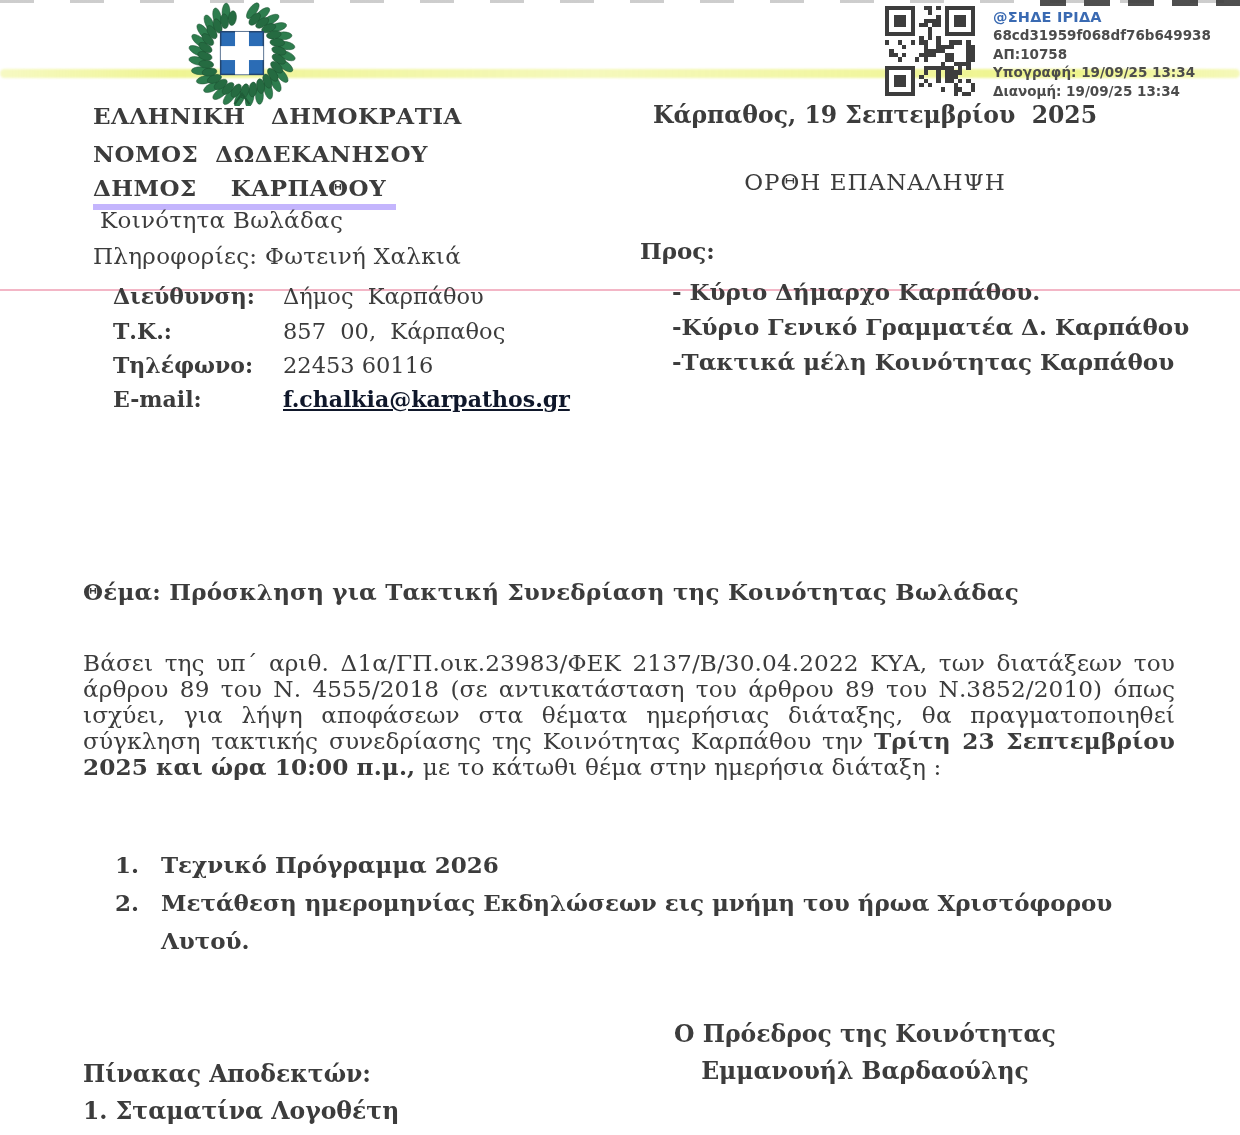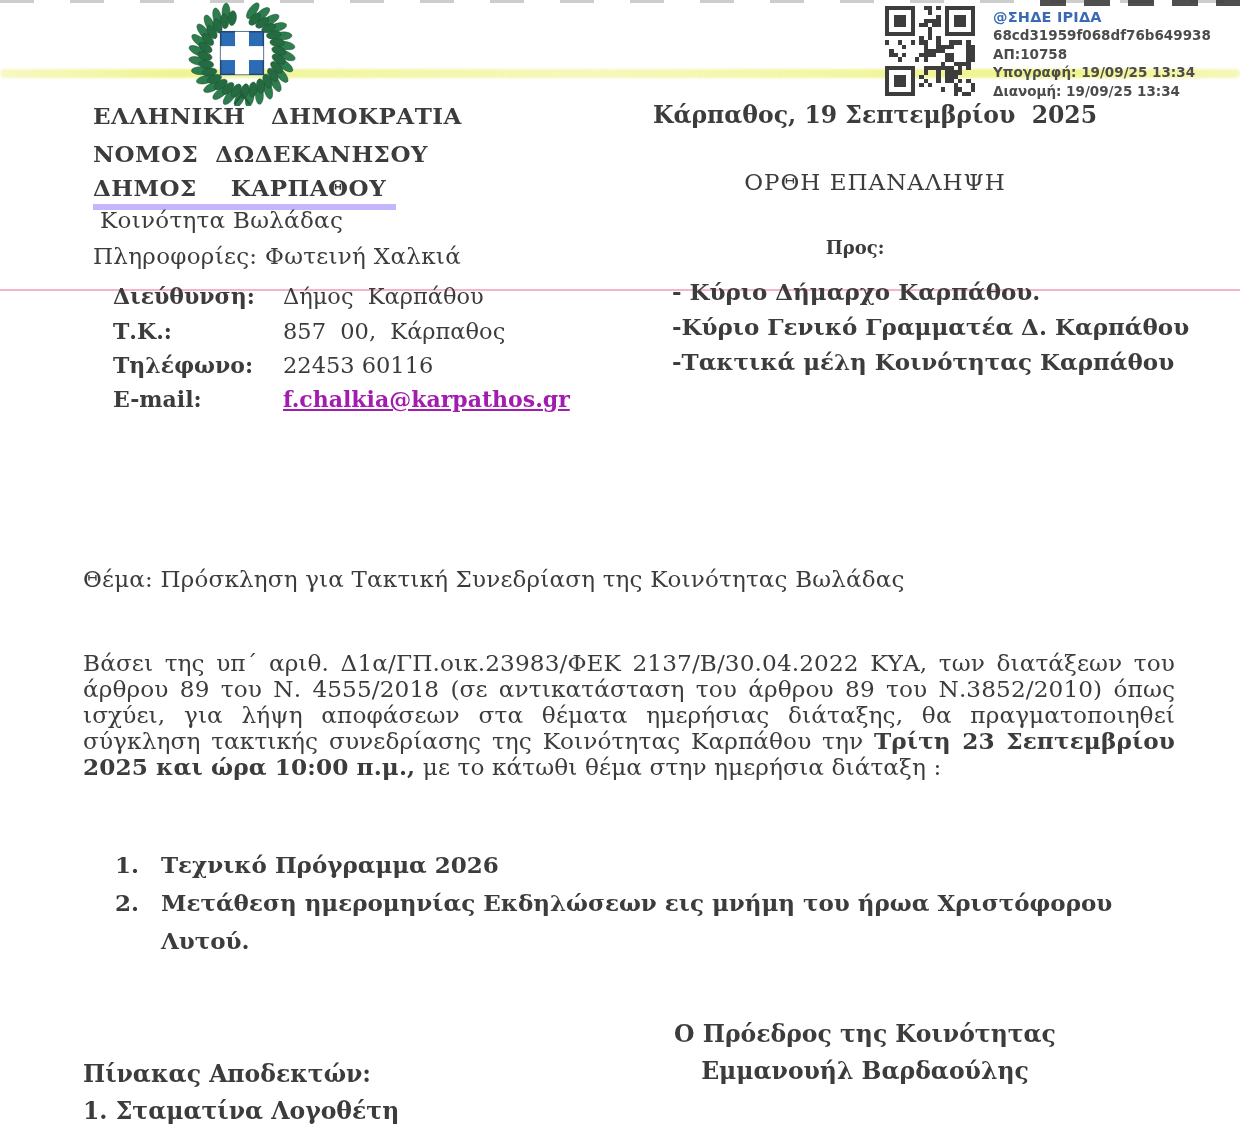--- a/index.html
+++ b/index.html
@@ -52,46 +52,46 @@
   
   .hl { left: 93px; font-weight: bold; font-size: 23px; letter-spacing: .5px; z-index: 2; }
   .hl-1 { top: 102px; }
   .hl-2 { top: 140px; }
   .hl-3 { top: 174px; border-bottom: 6px solid #c4b5fd; padding: 0 10px 3px 0; }
   .hl-4 { top: 207px; left: 100px; font-weight: normal; letter-spacing: .3px; }
   .hl-5 { top: 243px; font-weight: normal; letter-spacing: .3px; text-align: right; }
   .field-row { left: 113px; font-size: 22px; z-index: 2; }
   .field-label { display: inline-block; width: 170px; font-weight: bold; }
   .field-value { font-size: 22.5px; }
-  .email-link { color: #a21caf; font-weight: bold; text-decoration: underline; font-size: 22px; }
+  .email-link { color: #0f172a; font-weight: bold; text-decoration: underline; font-size: 22px; }
 
   
   .qr { left: 878px; top: 6px; width: 104px; height: 90px; z-index: 2; }
   .qr svg { width: 100%; height: 100%; display: block; }
   .stamp-text {
     left: 993px; top: 8px; width: 250px; z-index: 2;
     font-family: "DejaVu Sans", "Liberation Sans", sans-serif;
     font-size: 13.5px; font-weight: bold; color: #4c4c4c;
     line-height: 18.4px;
   }
   .stamp-title { color: #3a6ab2; font-size: 14.5px; letter-spacing: .2px; }
 
   
   .date-line { left: 640px; top: 101px; width: 470px; text-align: center;
     font-weight: bold; font-size: 23.5px; z-index: 2; }
   .correction { left: 640px; top: 169px; width: 470px; text-align: center;
     font-size: 23px; letter-spacing: 1px; z-index: 2; }
-  .to-label { left: 640px; top: 237px; width: 430px; text-align: center;
-    font-weight: bold; font-size: 18px; z-index: 2; }
+  .to-label { left: 640px; top: 237px; width: 430px; 
+    font-weight: bold; font-size: 23px; z-index: 2; }
   .recipients { left: 672px; top: 274px; width: 520px;
     font-weight: bold; font-size: 23px; line-height: 35px; z-index: 2; }
 
   
-  .subject { left: 83px; top: 566px; width: 1100px;
-    font-weight: normal; font-size: 23px; letter-spacing: .2px; z-index: 2; }
+  .subject { left: 83px; top: 578px; width: 1100px;
+    font-weight: bold; font-size: 23px; letter-spacing: .2px; z-index: 2; }
   .body-par { left: 83px; top: 642px; width: 1092px;
     font-size: 23.2px; line-height: 26px; text-align: justify;
     letter-spacing: .1px; z-index: 2; margin-top: 8px; }
   .agenda { left: 115px; top: 846px; width: 1060px; z-index: 2;
     font-weight: bold; font-size: 23px; line-height: 38px; }
   .agenda-row { display: flex; }
   .agenda-num { width: 46px; flex: 0 0 46px; }
 
   
   .f-left { left: 83px; top: 1056px; width: 560px;

